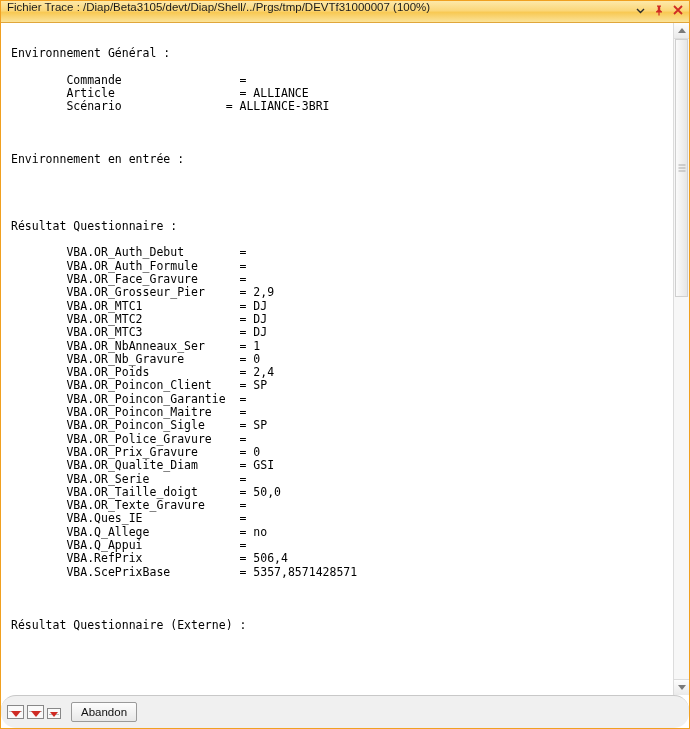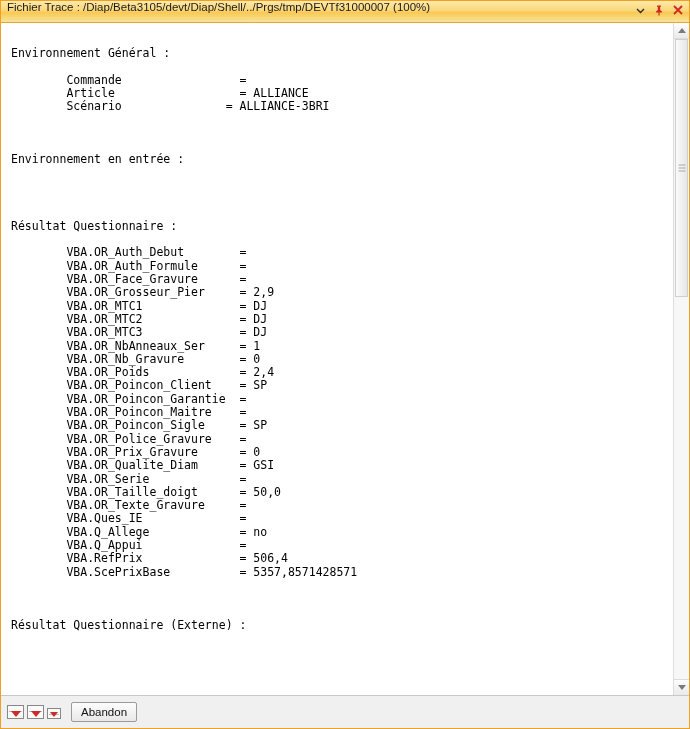--- a/index.html
+++ b/index.html
@@ -151,20 +151,21 @@
   
   .bottombar {
     height: 33px;
     box-sizing: border-box;
     background: #f0f0f0;
     border-top: 1px solid #c8c8c8;
     display: flex;
     align-items: center;
     padding: 0 6px;
     gap: 4px;
+    border-radius: 15px;
   }
   .mini-icons {
     display: flex;
     align-items: flex-end;
     gap: 3px;
     margin-right: 6px;
   }
   .mini-icon {
     width: 17px;
     height: 14px;

